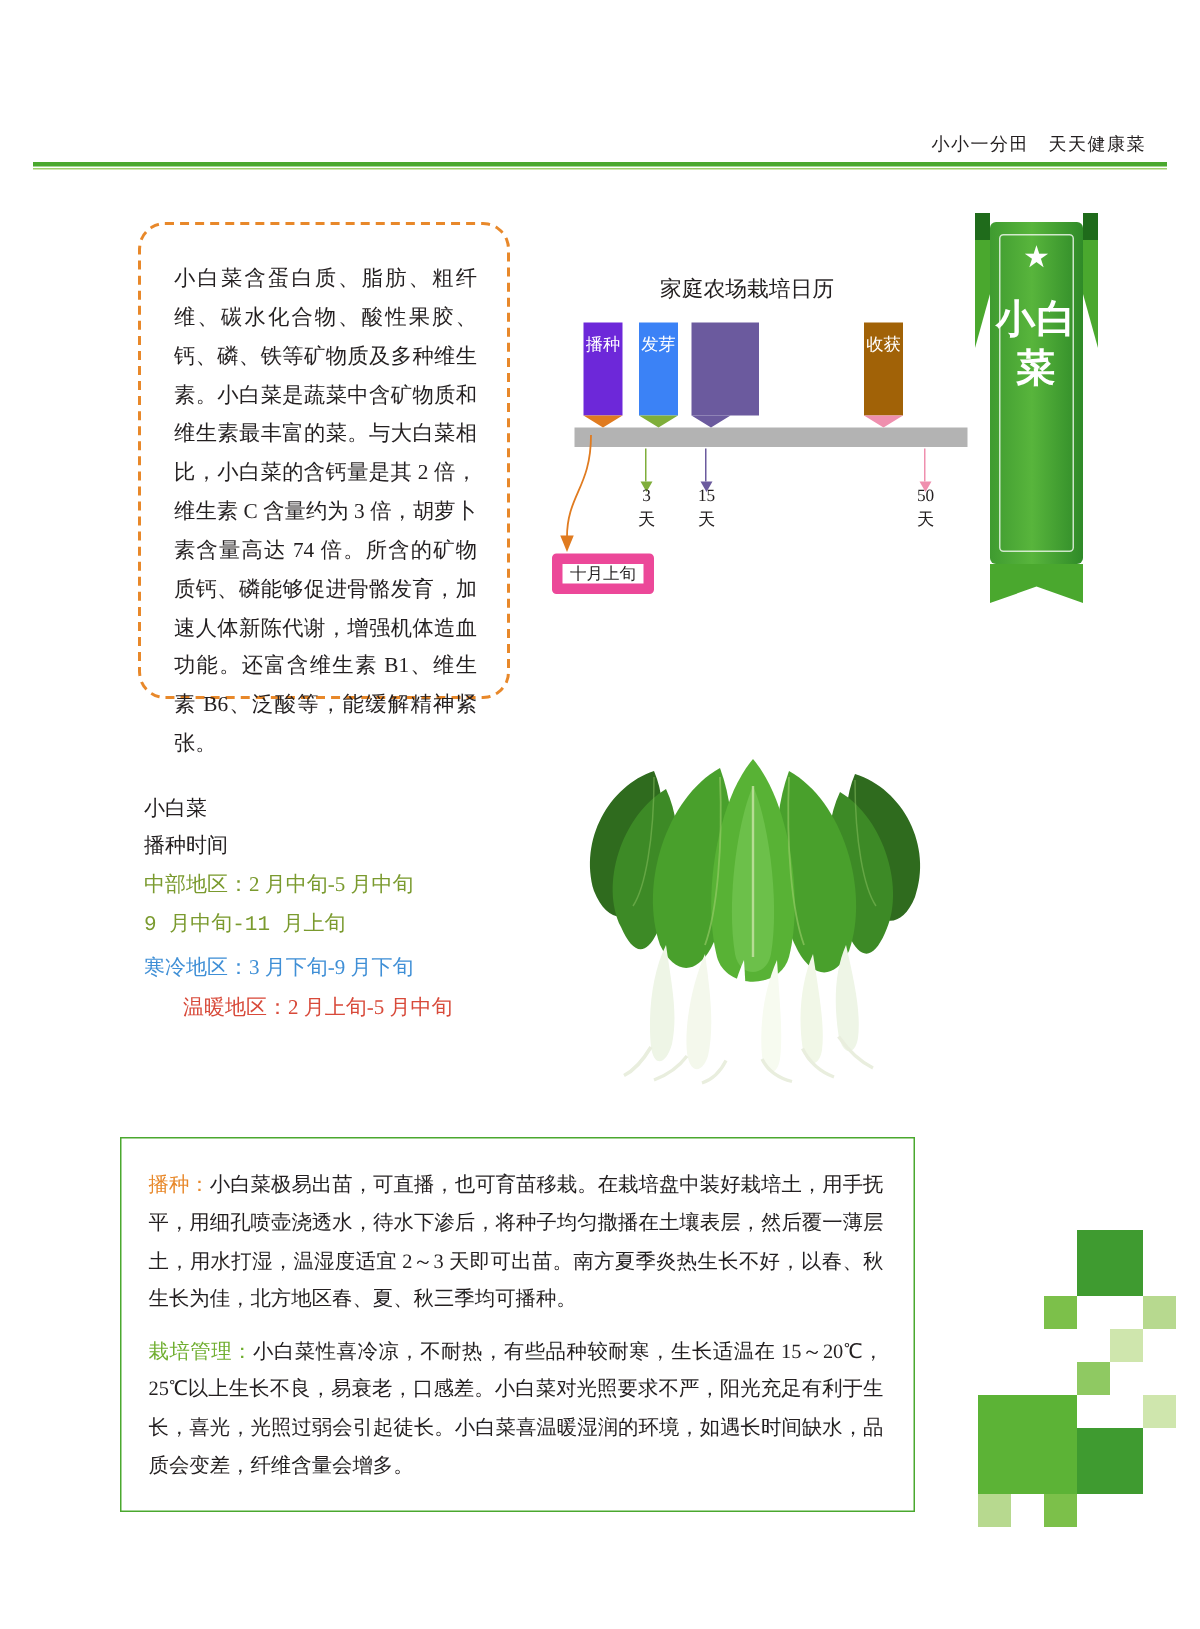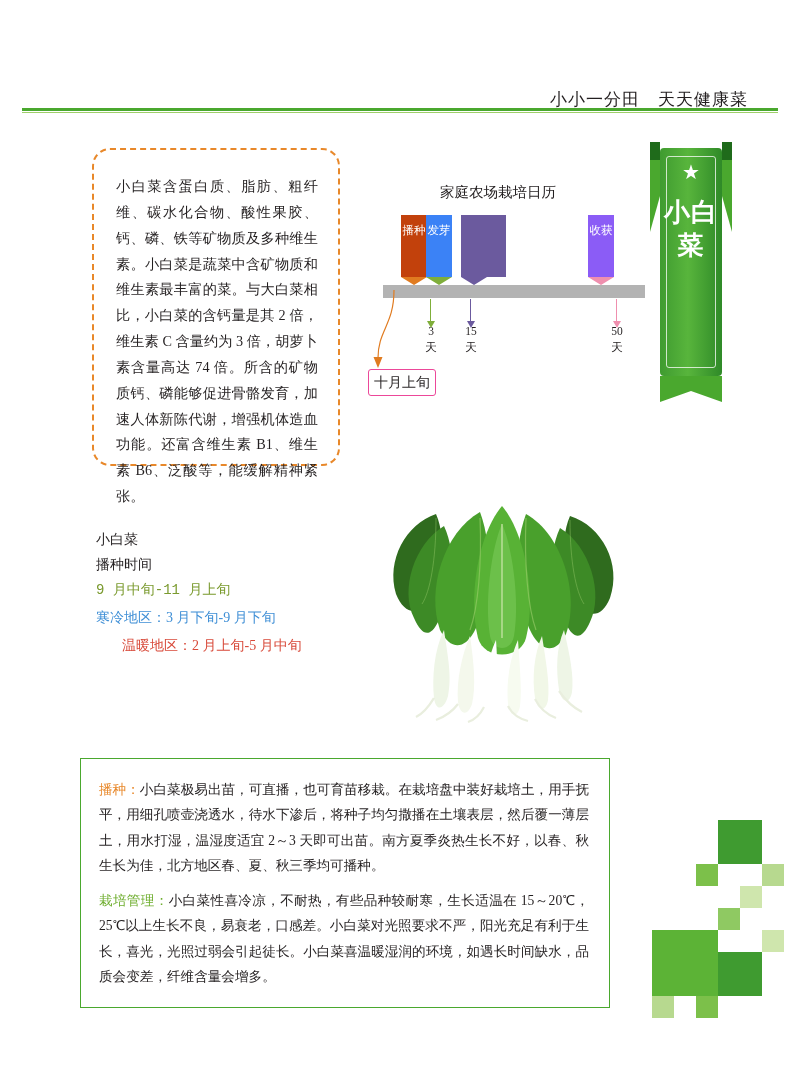--- a/index.html
+++ b/index.html
@@ -11,22 +11,22 @@
     width: 800px; height: 1086px;
     position: relative;
     font-family: "Liberation Serif", serif;
     color: #231f20;
     overflow: hidden;
   }
 
   
   .header-text {
     position: absolute;
-    top: 88px; right: 52px;
-    font-size: 17px;
+    top: 88px; right: 36px;
+    font-size: 12px;
     letter-spacing: 1px;
     color: #231f20;
     white-space: nowrap;
   }
   .header-rule {
     position: absolute;
     left: 22px; right: 22px;
     top: 108px;
     height: 3px;
     background: #4aa82e;
@@ -81,27 +81,27 @@
     padding-top: 8px;
     letter-spacing: 0px;
   }
   .tag .tail {
     position: absolute;
     left: 0; bottom: -8px;
     width: 0; height: 0;
     border-left: 13px solid transparent;
     border-right: 13px solid transparent;
   }
-  .tag-sow   { left: 389px; top: 215px; height: 62px; background: #c2410c; margin-left: 12px; }
+  .tag-sow   { left: 389px; top: 215px; height: 62px; background: #6d28d9; }
   .tag-sow .tail   { border-top: 8px solid #e07b20; }
   .tag-germ  { left: 426px; top: 215px; height: 62px; background: #3b82f6; }
   .tag-germ .tail  { border-top: 8px solid #7fae3a; }
   .tag-trans { left: 461px; top: 215px; height: 62px; background: #6b5a9e; padding-left: 45px; }
   .tag-trans .tail { border-top: 8px solid #6b5a9e; }
-  .tag-harv  { left: 588px; top: 215px; height: 62px; background: #8b5cf6; }
+  .tag-harv  { left: 576px; top: 215px; height: 62px; background: #a16207; }
   .tag-harv .tail  { border-top: 8px solid #ef8fae; }
 
   .down-arrow {
     position: absolute;
     width: 1px;
     background: #6b5a9e;
   }
   .down-arrow::after {
     content: "";
     position: absolute;
@@ -132,23 +132,23 @@
   
   .sow-arrow-svg {
     position: absolute;
     left: 360px; top: 270px;
     width: 70px; height: 110px;
   }
   .sow-box {
     position: absolute;
     left: 368px; top: 369px;
     width: 68px; height: 27px;
-    border: 1px solid #ec4899;
+    border: 7px solid #ec4899;
     border-radius: 3px;
-    font-size: 14px;
+    font-size: 11px;
     color: #231f20;
     display: flex; align-items: center; justify-content: center;
     white-space: nowrap;
   }
 
   
   .ribbon {
     position: absolute;
     left: 660px; top: 148px;
     width: 62px; height: 228px;
@@ -328,20 +328,23 @@
 <div class="ribbon">
   <div class="ribbon-inner"></div>
   <div class="ribbon-star">★</div>
   <div class="ribbon-text">小白菜</div>
 </div>
 <div class="ribbon-notch"></div>
 
 <div class="sow-list">
   <div class="head">小白菜</div>
   <div class="head">播种时间</div>
+  <div class="sow-row c-mid">
+    <span>中部地区：</span><span>2 月中旬-5 月中旬</span>
+  </div>
   <div class="sow-row c-mid indent">
     <span>9 月中旬-11 月上旬</span>
   </div>
   <div class="sow-row c-cold">
     <span>寒冷地区：</span><span>3 月下旬-9 月下旬</span>
   </div>
   <div class="sow-row c-warm">
     <span>温暖地区：</span><span>2 月上旬-5 月中旬</span>
   </div>
 </div>

